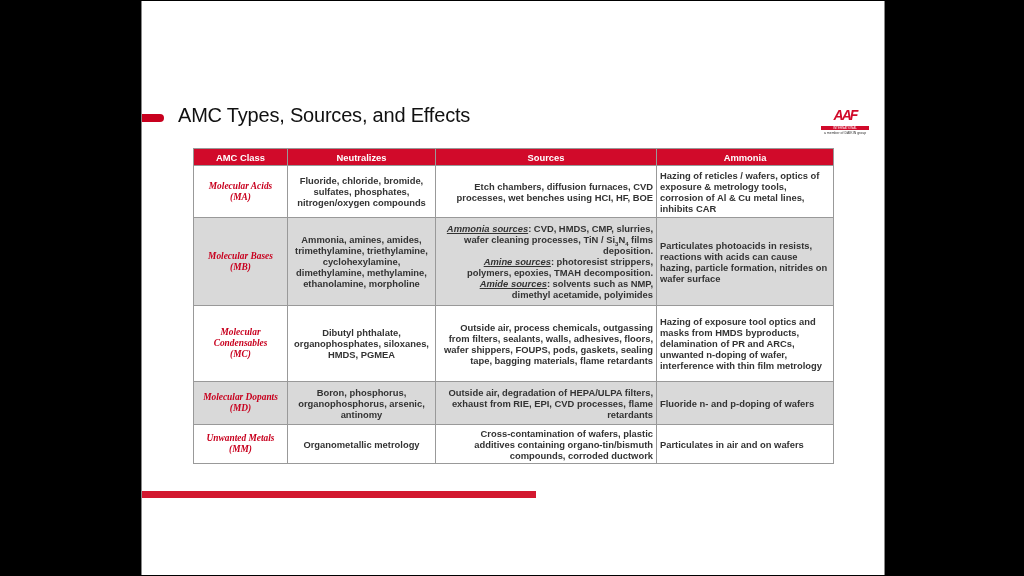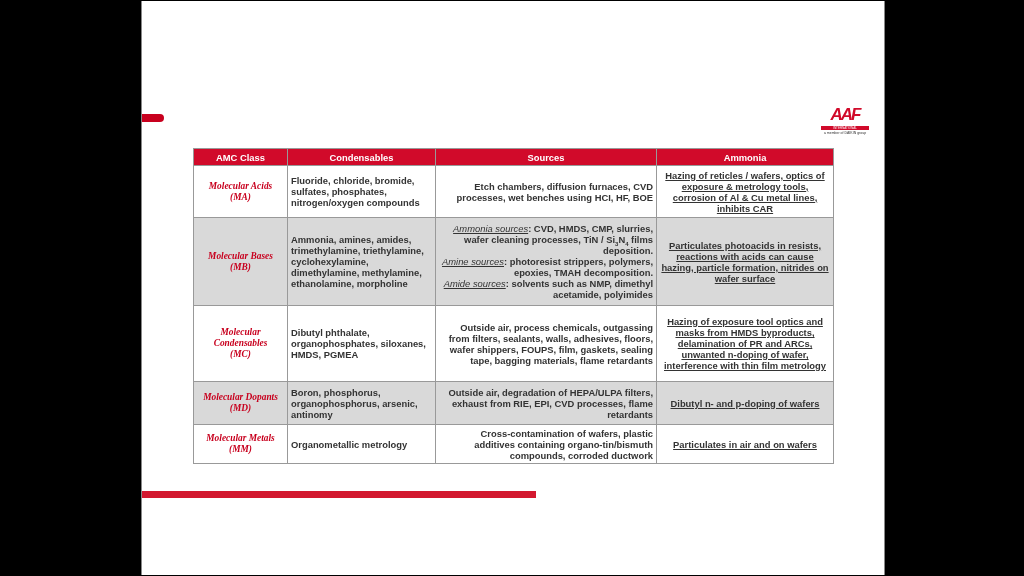--- a/index.html
+++ b/index.html
@@ -1,52 +1,53 @@
 <!DOCTYPE html>
 <html><head>
 <meta charset="utf-8">
 <style>
   html, body { margin: 0; padding: 0; background: #000; }
   body { width: 1024px; height: 576px; position: relative; overflow: hidden; font-family: "Liberation Sans", sans-serif; }
   .slide { position: absolute; left: 141px; top: 1px; width: 742px; height: 574px; background: #fff; border-left: 1px solid #888; border-right: 1px solid #888; }
   .title-accent { position: absolute; left: 0; top: 113px; width: 22px; height: 8px; background: #c8001e; border-radius: 0 4px 4px 0; }
   .title { position: absolute; left: 36px; top: 103px; font-size: 20px; color: #111; letter-spacing: -0.2px; }
   .logo { position: absolute; left: 677px; top: 103px; width: 52px; height: 40px; }
-  .logo .aaf { position: absolute; left: 0; top: 0; width: 52px; text-align: center; font-size: 17px; font-weight: bold; font-style: italic; color: #d10a2a; letter-spacing: -2px; line-height: 22px; }
+  .logo .aaf { position: absolute; left: 0; top: 0; width: 52px; text-align: center; font-size: 14px; font-weight: bold; font-style: italic; color: #d10a2a; letter-spacing: -2px; line-height: 22px; }
   .logo .intl { position: absolute; left: 2px; top: 22px; width: 48px; height: 4px; background: #d10a2a; color: #fff; font-size: 3px; line-height: 4px; text-align: center; overflow: hidden; }
   .logo .member { position: absolute; left: 0; top: 27px; width: 52px; font-size: 3.5px; color: #333; text-align: center; white-space: nowrap; }
   table.amc { position: absolute; left: 51px; top: 147px; width: 641px; border-collapse: collapse; font-size: 9.4px; line-height: 11px; color: #333; }
   table.amc th { background: #d10a2a; color: #fff; font-weight: bold; height: 16px; padding: 0 9px; border: 1px solid #999; text-align: center; }
   table.amc td { border: 1px solid #999; padding: 2px 3px; vertical-align: middle; font-weight: bold; }
   table.amc tr.shade td { background: #d9d9d9; }
   td.cls { color: #c8001e; font-style: italic; text-align: center; width: 87px; font-family: Liberation Serif, serif; }
-  td.cont { width: 141px; }
+  td.cont { text-align: center; width: 141px; }
   td.src { text-align: right; width: 214px; }
-  td.eff { text-align: center; text-decoration: underline; }
-  .src-label { font-style: italic; text-decoration: underline; font-weight: normal; }
+  td.eff { text-align: left; }
+  .src-label { font-style: italic; text-decoration: underline; font-weight: bold; }
   sub { font-size: 6px; line-height: 0; }
   .bottom-bar { position: absolute; left: 0; top: 490px; width: 394px; height: 7px; background: #d3182f; }
 </style>
 </head>
 <body>
 
 <div class="slide">
   <div class="title-accent"></div>
+  <div class="title">AMC Types, Sources, and Effects</div>
 
   <div class="logo">
     <div class="aaf">AAF</div>
     <div class="intl">INTERNATIONAL</div>
     <div class="member">a member of DAIKIN group</div>
   </div>
 
   <table class="amc">
     <thead>
       <tr>
         <th>AMC Class</th>
-        <th>Condensables</th>
+        <th>Neutralizes</th>
         <th>Sources</th>
         <th>Ammonia</th>
       </tr>
     </thead>
     <tbody>
       <tr style="height:52px">
         <td class="cls">
           <span>Molecular Acids</span><br>
           <span>(MA)</span>
         </td>
@@ -66,34 +67,34 @@
           <span class="src-label">Amide sources</span><span>: solvents such as NMP, dimethyl acetamide, polyimides</span>
         </td>
         <td class="eff">Particulates photoacids in resists, reactions with acids can cause hazing, particle formation, nitrides on wafer surface</td>
       </tr>
       <tr style="height:76px">
         <td class="cls">
           <span style="display:inline-block;width:70px">Molecular Condensables</span><br>
           <span>(MC)</span>
         </td>
         <td class="cont">Dibutyl phthalate, organophosphates, siloxanes, HMDS, PGMEA</td>
-        <td class="src">Outside air, process chemicals, outgassing from filters, sealants, walls, adhesives, floors, wafer shippers, FOUPS, film, gaskets, sealing tape, bagging materials, flame retardants</td>
+        <td class="src">Outside air, process chemicals, outgassing from filters, sealants, walls, adhesives, floors, wafer shippers, FOUPS, pods, gaskets, sealing tape, bagging materials, flame retardants</td>
         <td class="eff">Hazing of exposure tool optics and masks from HMDS byproducts, delamination of PR and ARCs, unwanted n-doping of wafer, interference with thin film metrology</td>
       </tr>
       <tr class="shade" style="height:43px">
         <td class="cls">
           <span style="display:inline-block;width:76px">Molecular Dopants (MD)</span>
         </td>
         <td class="cont">Boron, phosphorus, organophosphorus, arsenic, antinomy</td>
         <td class="src">Outside air, degradation of  HEPA/ULPA filters, exhaust from RIE, EPI, CVD processes, flame retardants</td>
-        <td class="eff">Dibutyl n- and p-doping of wafers</td>
+        <td class="eff">Fluoride n- and p-doping of wafers</td>
       </tr>
       <tr style="height:39px">
         <td class="cls">
-          <span>Molecular Metals</span><br>
+          <span>Unwanted Metals</span><br>
           <span>(MM)</span>
         </td>
         <td class="cont">Organometallic metrology</td>
         <td class="src">Cross-contamination of wafers, plastic additives containing organo-tin/bismuth compounds, corroded ductwork</td>
         <td class="eff">Particulates in air and on wafers</td>
       </tr>
     </tbody>
   </table>
 
   <div class="bottom-bar"></div>

